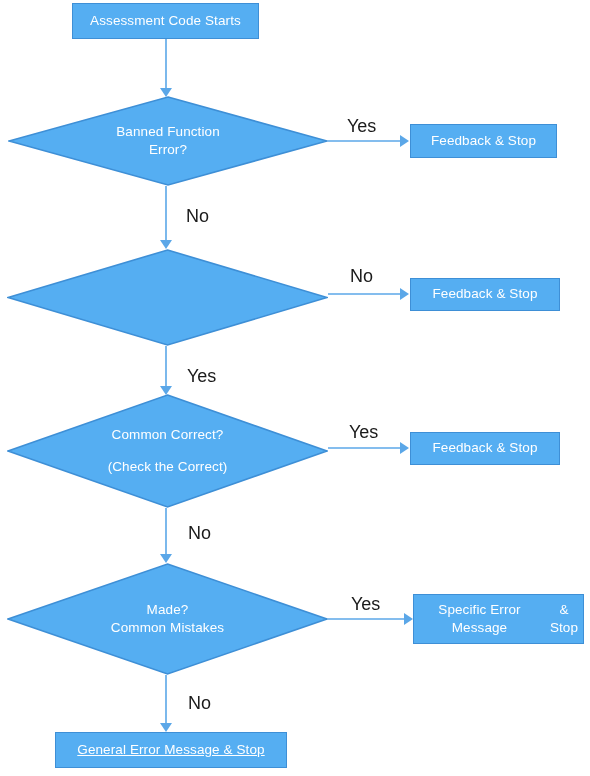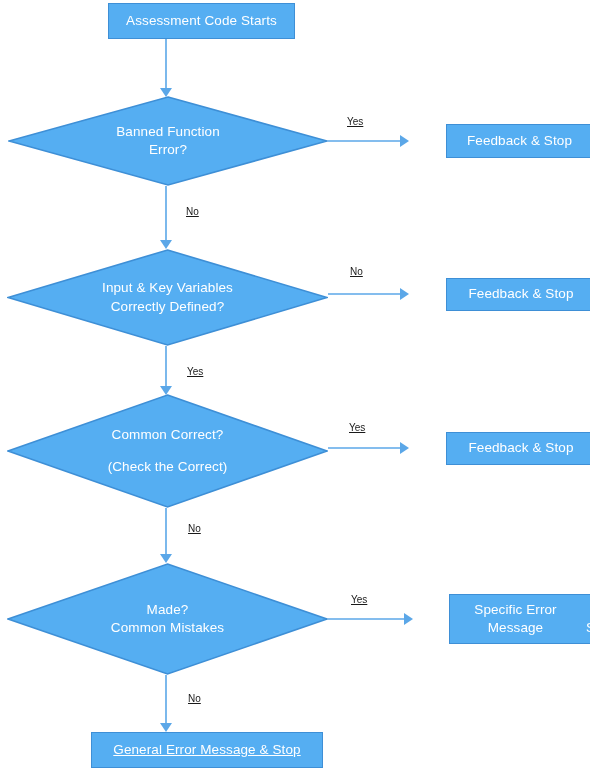--- a/index.html
+++ b/index.html
@@ -25,21 +25,20 @@
     justify-content: center;
     text-align: center;
     color: #ffffff;
     font-size: 13.5px;
     line-height: 1.35;
     letter-spacing: .1px;
   }
   .rect {
     background: #55AEF2;
     border: 1.5px solid #3E8FD6;
-    margin-left: 36px;
   }
   .diamond-wrap {
     position: absolute;
     display: flex;
     align-items: center;
     justify-content: center;
   }
   .diamond-shape {
     position: absolute;
     inset: 0;
@@ -54,24 +53,23 @@
     width: 64%;
     letter-spacing: .1px;
   }
   .diamond-label .gap {
     display: block;
     height: 14px;
   }
   .edge-label {
     position: absolute;
     color: #1a1a1a;
-    font-size: 10px;
+    font-size: 18px;
     line-height: 1;
     white-space: nowrap;
-    text-decoration: underline;
   }
   svg.connectors {
     position: absolute;
     left: 0;
     top: 0;
     width: 590px;
     height: 776px;
     overflow: visible;
   }
   .conn-line {
@@ -151,24 +149,20 @@
   </div>
 
   <div class="node rect" style="left:410px; top:124px; width:147px; height:34px;">
     <span>Feedback &amp; Stop</span>
   </div>
 
   <div class="diamond-wrap" style="left:7px; top:249px; width:321px; height:97px;">
     <svg class="diamond-shape" viewBox="0 0 321 97" preserveAspectRatio="none">
       <polygon points="160.5,1 320,48.5 160.5,96 1,48.5" fill="#55AEF2" stroke="#3E8FD6" stroke-width="1.6"></polygon>
     </svg>
-    <div class="diamond-label">
-      <div>Input &amp; Key Variables</div>
-      <div>Correctly Defined?</div>
-    </div>
   </div>
 
   <div class="node rect" style="left:410px; top:278px; width:150px; height:33px;">
     <span>Feedback &amp; Stop</span>
   </div>
 
   <div class="diamond-wrap" style="left:7px; top:394px; width:321px; height:114px;">
     <svg class="diamond-shape" viewBox="0 0 321 114" preserveAspectRatio="none">
       <polygon points="160.5,1 320,57 160.5,113 1,57" fill="#55AEF2" stroke="#3E8FD6" stroke-width="1.6"></polygon>
     </svg>

